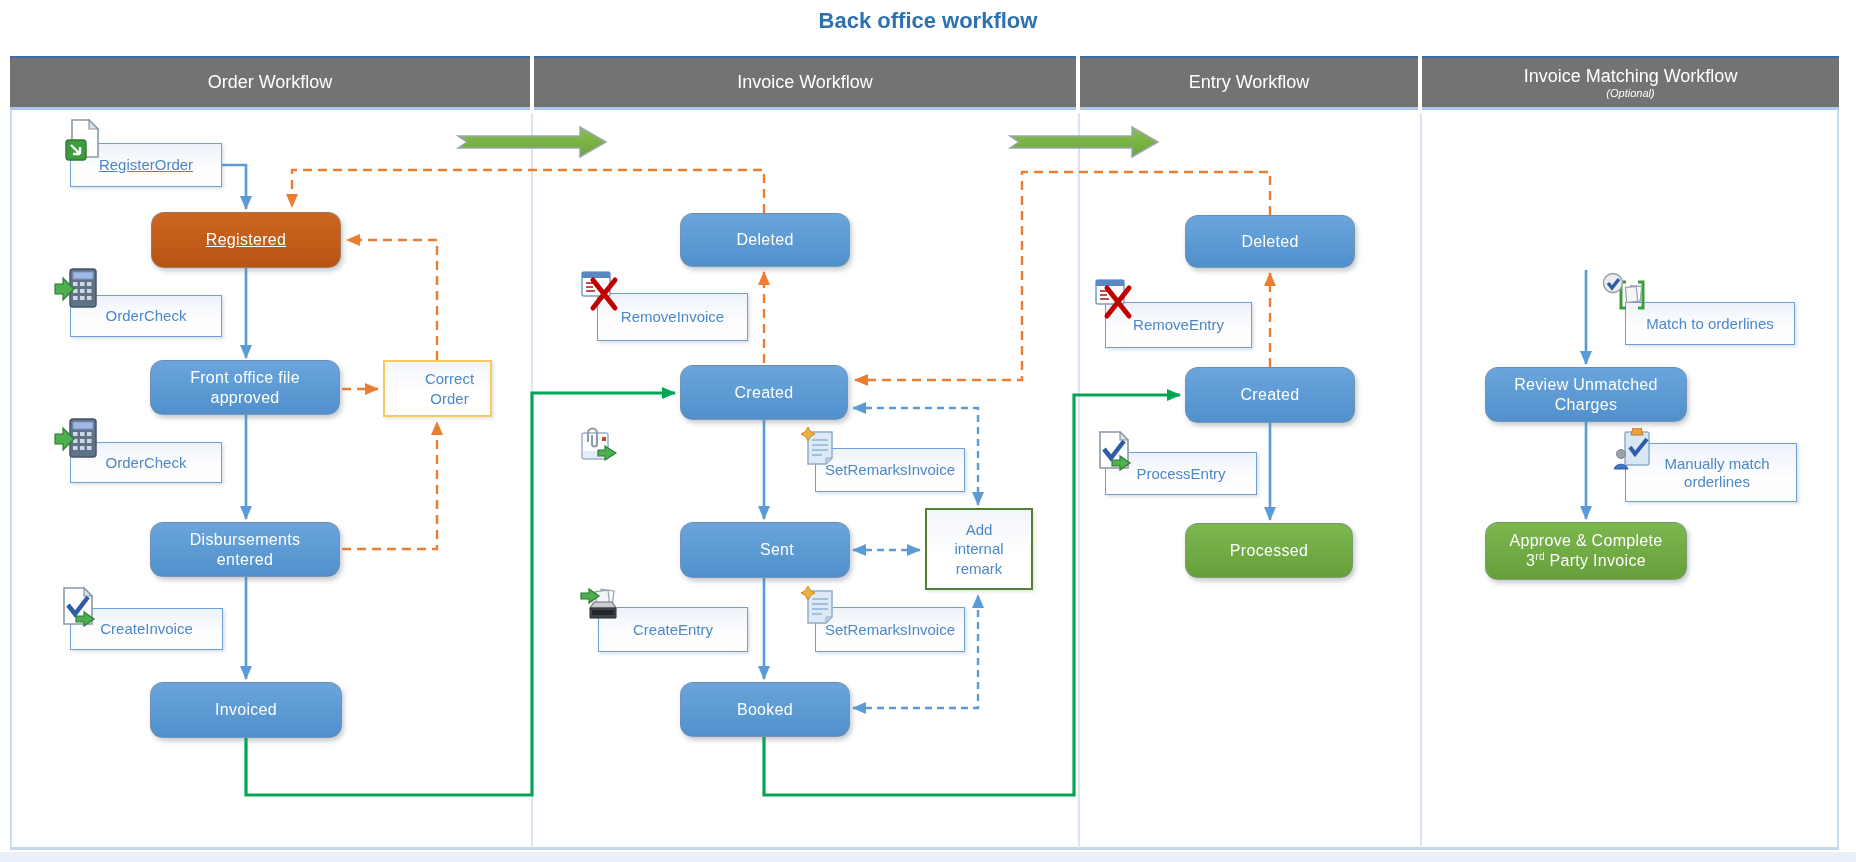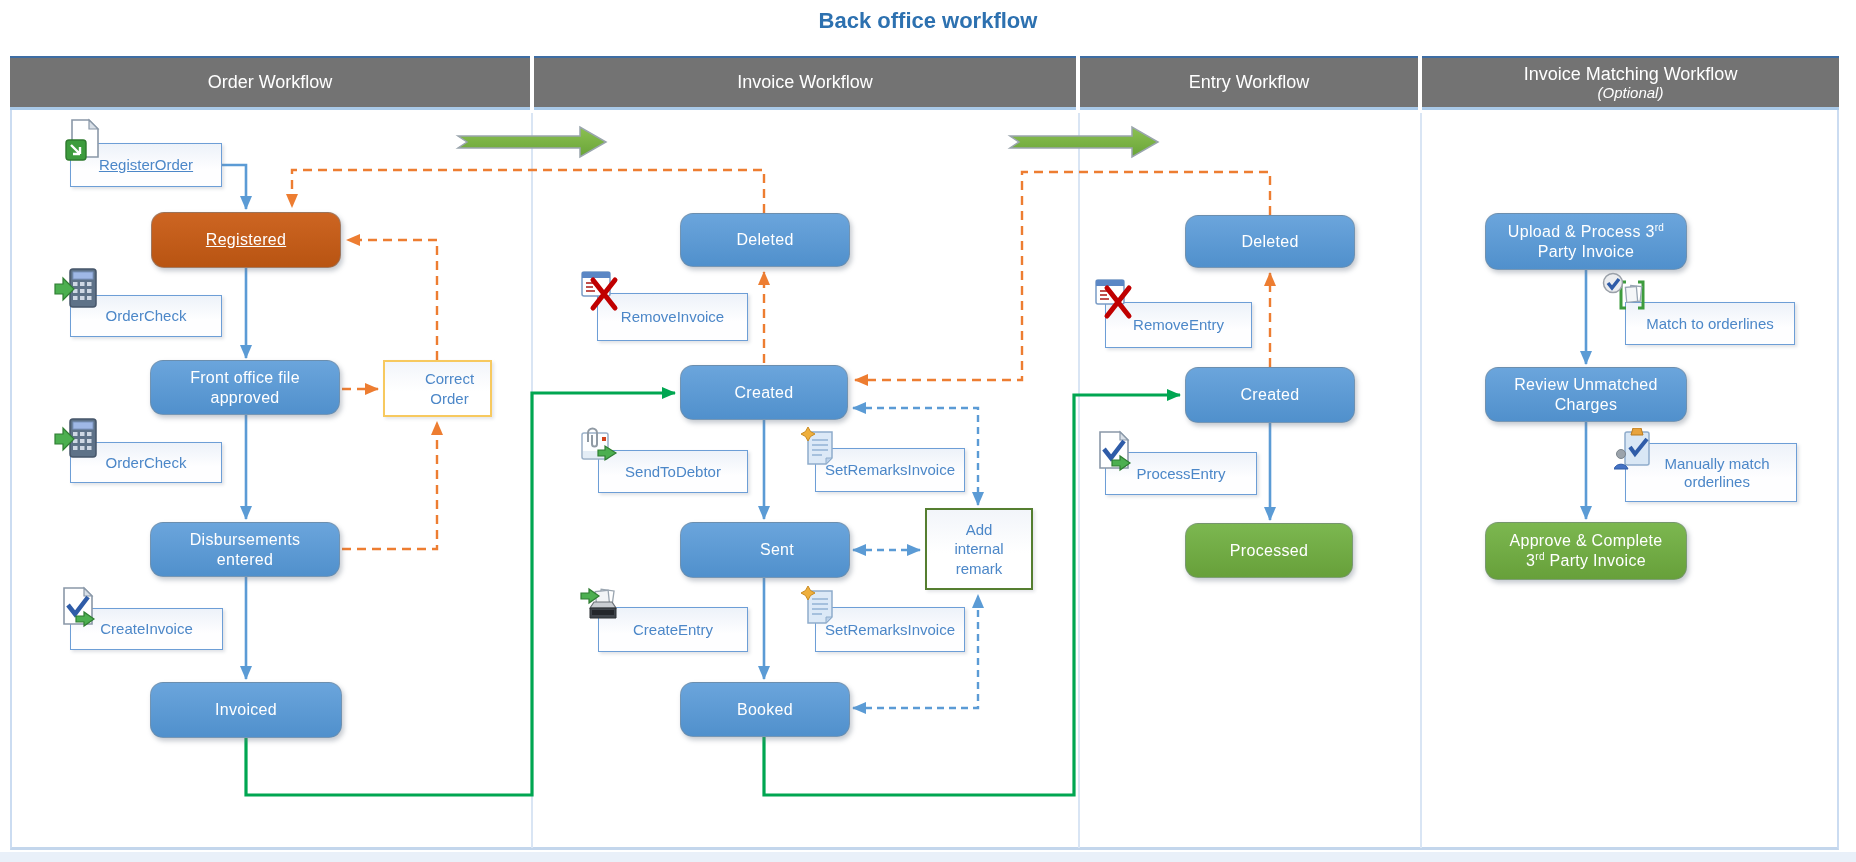--- a/index.html
+++ b/index.html
@@ -3,21 +3,21 @@
 <meta charset="utf-8">
 <style>
   html,body{margin:0;padding:0;background:#fff;}
   .stage{position:relative;width:1856px;height:862px;background:#fff;overflow:hidden;
          font-family:"Liberation Sans",sans-serif;}
   .title{position:absolute;left:0;top:8px;width:1856px;text-align:center;
          font-size:22px;font-weight:600;color:#2D71B0;}
   .hdr{position:absolute;height:54px;background:#737373;border-top:2px solid #3E6DA3;
        border-bottom:3px solid #A9C9E8;box-sizing:border-box;color:#fff;font-size:18px;
        display:flex;flex-direction:column;align-items:center;justify-content:center;line-height:1.15;}
-  .hdr .sub{font-style:italic;font-size:15px;}
+  .hdr .sub{font-style:italic;font-size:11px;}
   .frame{position:absolute;left:10px;top:110px;width:1829px;height:740px;box-sizing:border-box;
          border-left:2px solid #CBDCF1;border-right:2px solid #CBDCF1;border-bottom:3px solid #C3D6EC;}
   .vdiv{position:absolute;top:113px;height:735px;width:2px;background:#D9E5F4;}
   .band{position:absolute;left:0px;top:852px;width:1856px;height:10px;background:#E9F0F9;}
   .overlay{position:absolute;left:0;top:0;z-index:2;}
   .node{z-index:3;}
   .state{position:absolute;border-radius:13px;color:#fff;display:flex;align-items:center;
          justify-content:center;text-align:center;font-size:16px;letter-spacing:.3px;line-height:1.25;
          box-shadow:2px 3px 5px rgba(110,120,135,.40);box-sizing:border-box;border:1px solid rgba(130,140,150,.55);}
   .state.blue{background:linear-gradient(#6BA5DC,#5090CC);}
@@ -214,23 +214,20 @@
         <path d="M6,17 h7"></path>
         <path d="M6,21 h9"></path>
     </g>
     <path d="M13,10 L35,38 M35,10 L13,38" stroke="#C00000" stroke-width="5" stroke-linecap="round"></path>
   </svg>
 
   <div class="state blue node" style="left:680px;top:365px;width:168px;height:55px;">
     <span>Created</span>
   </div>
 
-  <div class="action node" style="left:598px;top:450px;width:150px;height:43px;">
-    <span>SendToDebtor</span>
-  </div>
   <svg class="icon" style="left:578px;top:426px;" width="44" height="42" viewBox="0 0 44 42">
     <rect x="4" y="7" width="26" height="26" rx="2" fill="#FDFEFF" stroke="#9AB0C8" stroke-width="1.5"></rect>
     <rect x="5" y="25" width="24" height="7" fill="#E4EDF6"></rect>
     <path d="M10,16 V7 a4.5,4.5 0 0 1 9,0 V18 a2.5,2.5 0 0 1 -5,0 V9" stroke="#909AA4" stroke-width="2" fill="none"></path>
     <rect x="24" y="11" width="4" height="4" fill="#D3441C"></rect>
     <polygon points="20,24 27,24 27,20 38,27 27,34 27,30 20,30" fill="#4CAF50" stroke="#2F7D32" stroke-width="1.2"></polygon>
   </svg>
 
   <div class="action node" style="left:815px;top:448px;width:150px;height:44px;">
     <span>SetRemarksInvoice</span>
@@ -315,26 +312,20 @@
     <path d="M6,2 h20 l8,8 v28 h-28 z" fill="#fff" stroke="#8A98A8" stroke-width="1.6"></path>
     <path d="M26,2 l8,8 h-8 z" fill="#D9E0E8" stroke="#8A98A8" stroke-width="1.2"></path>
     <path d="M10,19 l7,9 l13,-17" stroke="#2F5CA8" stroke-width="4.5" fill="none"></path>
     <polygon points="18,30 26,30 26,26 36,33 26,40 26,36 18,36" fill="#4CAF50" stroke="#2F7D32" stroke-width="1.2"></polygon>
   </svg>
 
   <div class="state green node" style="left:1185px;top:523px;width:168px;height:55px;">
     <span>Processed</span>
   </div>
 
-  <div class="state blue node" style="left:1485px;top:213px;width:202px;height:57px;">
-    <div>
-      <div><span>Upload &amp; Process 3</span><sup>rd</sup></div>
-      <div>Party Invoice</div>
-    </div>
-  </div>
 
   <div class="action node" style="left:1625px;top:302px;width:170px;height:43px;">
     <span>Match to orderlines</span>
   </div>
   <svg class="icon" style="left:1602px;top:272px;" width="44" height="44" viewBox="0 0 44 44">
     <path d="M24,10 h-5 v26 h5" stroke="#3D9C3D" stroke-width="3" fill="none"></path>
     <path d="M36,10 h5 v26 h-5" stroke="#3D9C3D" stroke-width="3" fill="none"></path>
     <rect x="28" y="14" width="11" height="15" fill="#fff" stroke="#98A5B3" stroke-width="1.3" transform="rotate(6 33 21)"></rect>
     <rect x="24" y="15" width="11" height="15" fill="#F4F6F8" stroke="#98A5B3" stroke-width="1.3" transform="rotate(-5 29 22)"></rect>
     <circle cx="11" cy="11" r="9.5" fill="#ECEDEF" stroke="#9AA0A8" stroke-width="1.5"></circle>

